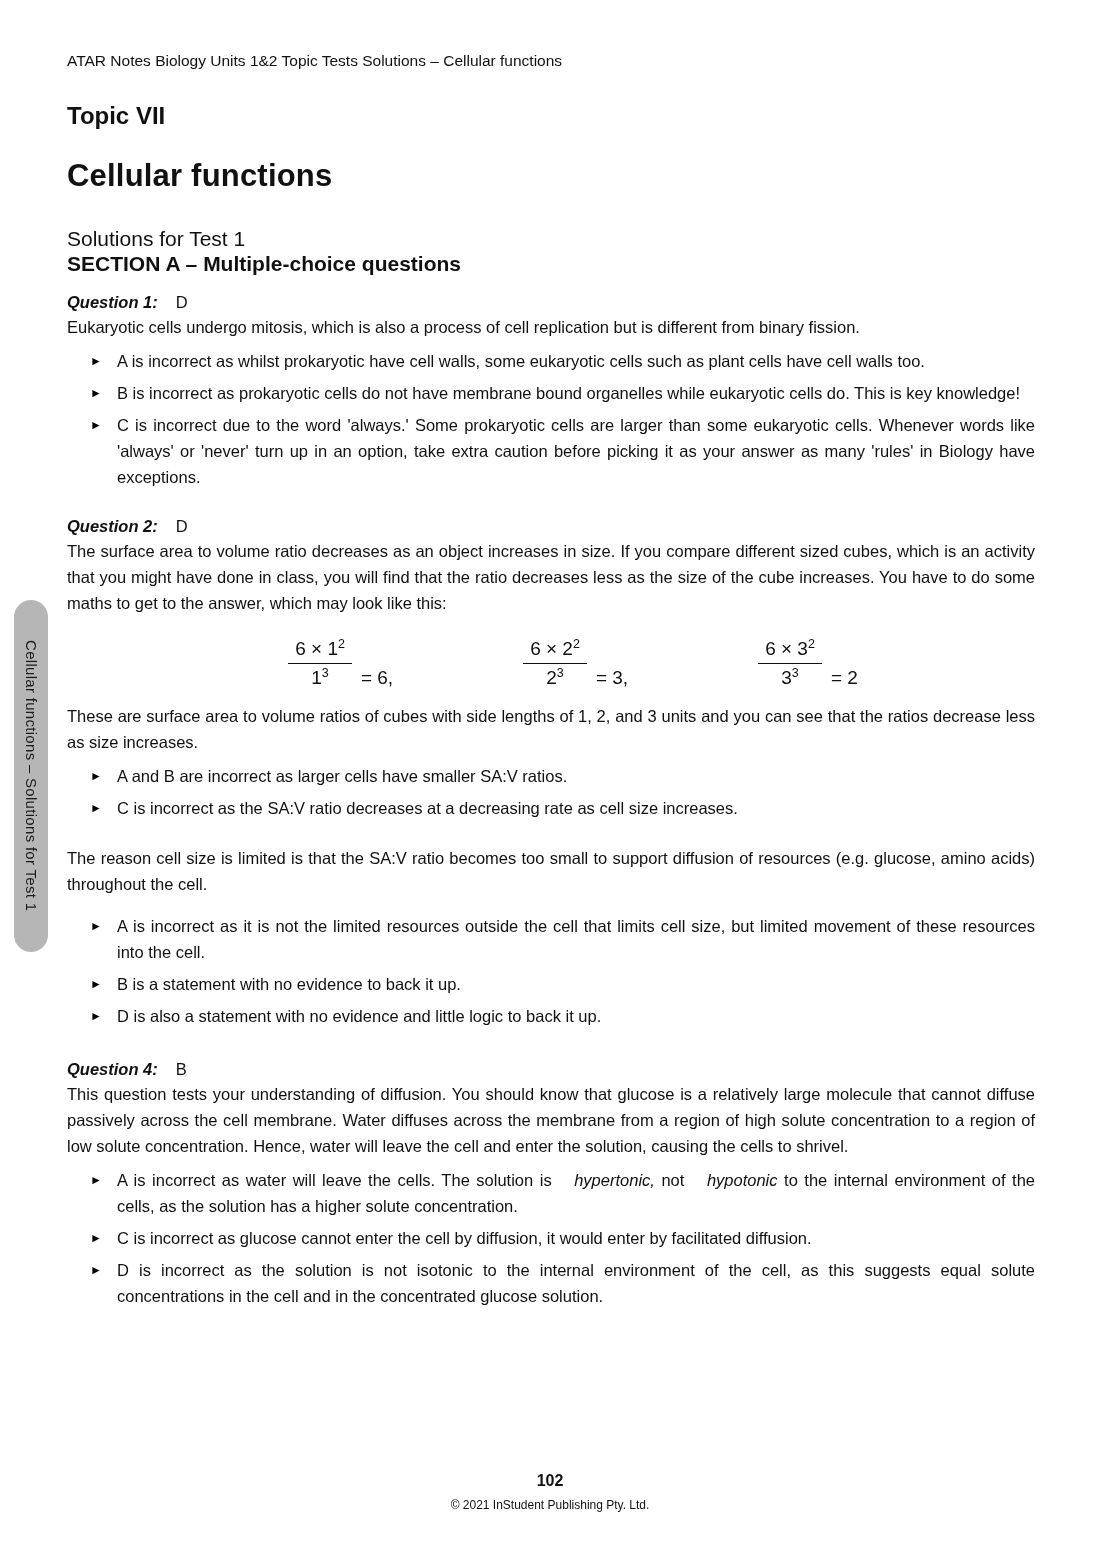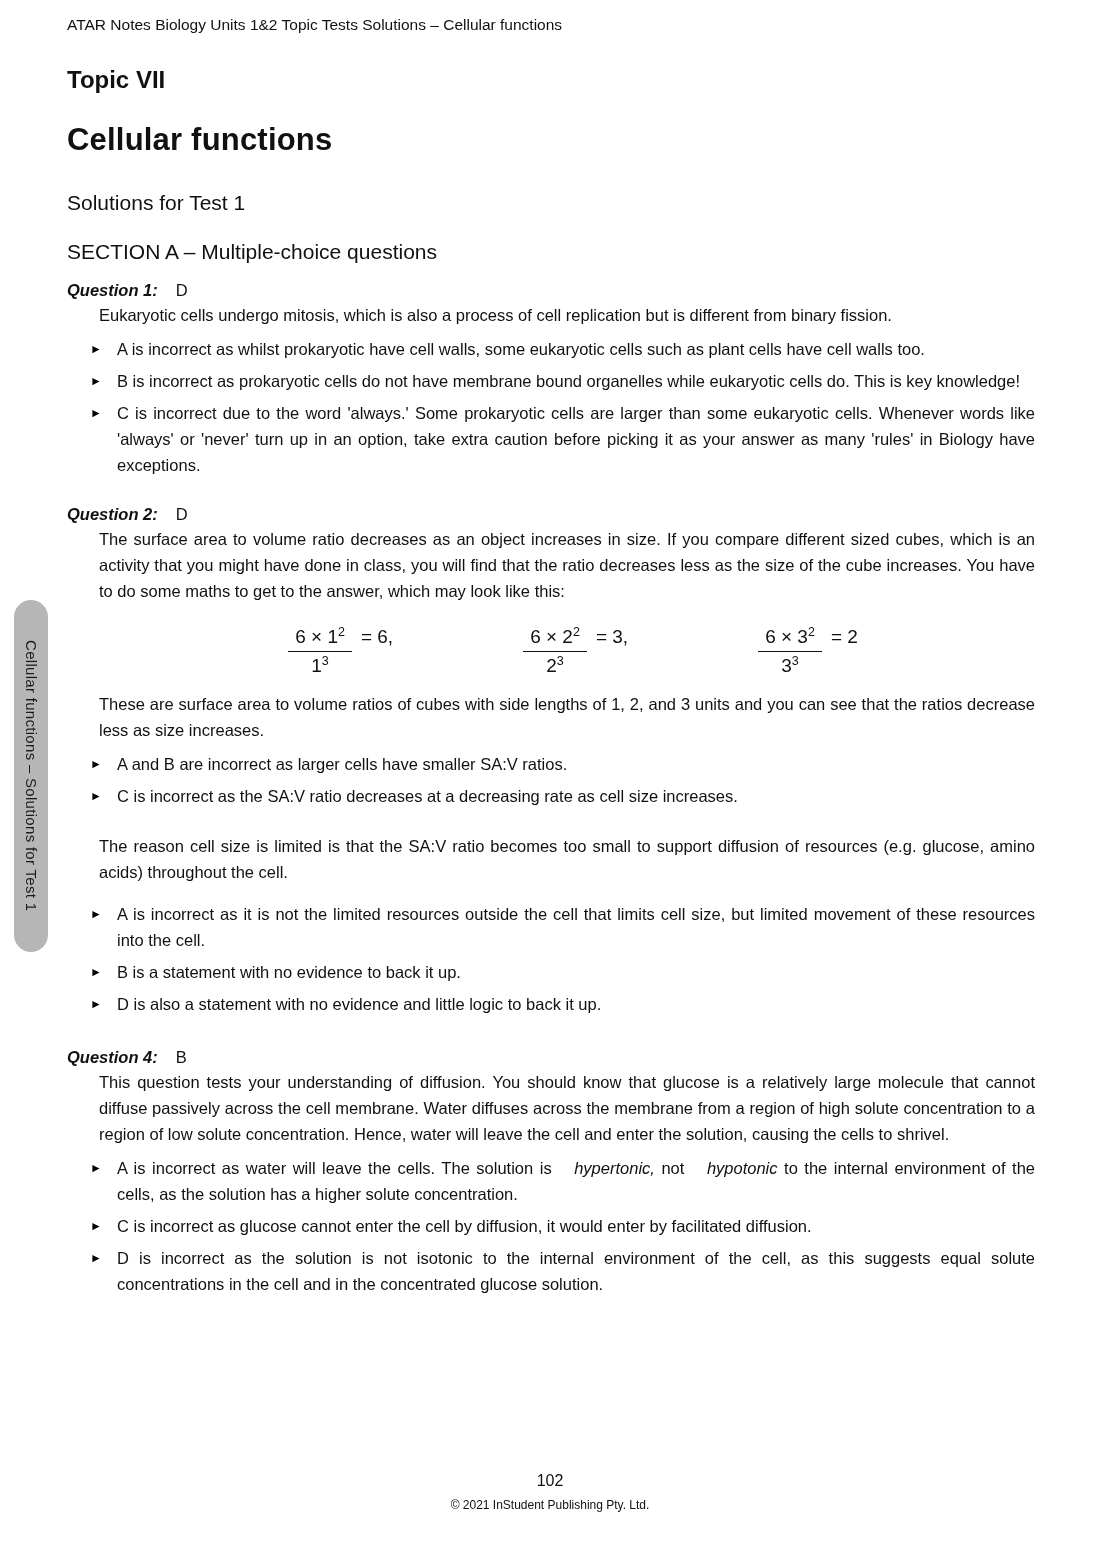--- a/index.html
+++ b/index.html
@@ -5,21 +5,21 @@
   * { margin: 0; padding: 0; box-sizing: border-box; }
   html, body {
     width: 1100px; height: 1556px;
     background: #ffffff;
     color: #111;
     font-family: "Liberation Sans", sans-serif;
     overflow: hidden;
     position: relative;
   }
   .content {
-    padding: 16px 65px 0 67px;
+    padding: 52px 65px 0 67px;
   }
   .doc-header {
     font-size: 15.5px;
     line-height: 18px;
     color: #111;
   }
   .topic-label {
     margin-top: 34px;
     font-size: 24px;
     font-weight: bold;
@@ -32,41 +32,39 @@
     line-height: 36px;
     letter-spacing: 0.2px;
   }
   .subtitle {
     margin-top: 32px;
     font-size: 21px;
     font-weight: normal;
     line-height: 25px;
   }
   .section-heading {
-    margin-top: 24px;
     font-size: 21px;
-    font-weight: normal;
+    font-weight: bold;
     line-height: 25px;
   }
   .question { margin-top: 0; }
   .q1 { margin-top: 14px; }
   .q2 { margin-top: 24px; }
   .q3 { margin-top: 24px; }
   .q4 { margin-top: 28px; }
   .q-head {
     font-size: 16.5px;
     line-height: 24px;
   }
   .q-label { font-weight: bold; font-style: italic; }
   .q-answer { margin-left: 18px; font-weight: normal; }
   .para {
     font-size: 16.5px;
     line-height: 26px;
     text-align: justify;
-    margin-left: 32px;
   }
   .bullets { margin-top: 8px; }
   .bullets-lg { margin-top: 16px; }
   .bullet {
     display: flex;
     margin: 6px 0 6px 23px;
   }
   .bullet .arrow {
     flex: 0 0 27px;
     font-size: 12px;
@@ -80,21 +78,21 @@
     text-align: justify;
   }
   .btext em { font-style: italic; margin-left: 16px; }
   .formula-row {
     display: flex;
     justify-content: center;
     gap: 86px;
     margin: 22px 0 14px 0;
     font-size: 19px;
   }
-  .formula { display: flex; align-items: flex-start; margin-left: 44px; }
+  .formula { display: flex; align-items: flex-end; margin-left: 44px; }
   .frac {
     display: inline-flex;
     flex-direction: column;
     align-items: center;
     line-height: 1.15;
   }
   .frac .num {
     border-bottom: 1.6px solid #111;
     padding: 0 7px 3px 7px;
   }
@@ -130,21 +128,21 @@
   }
   .footer {
     position: absolute;
     top: 1470px;
     left: 0;
     width: 100%;
     text-align: center;
   }
   .page-number {
     font-size: 16px;
-    font-weight: normal;
+    font-weight: bold;
     line-height: 22px;
   }
   .copyright {
     margin-top: 4px;
     font-size: 12px;
     line-height: 18px;
   }
 </style>
 </head>
 <body>

